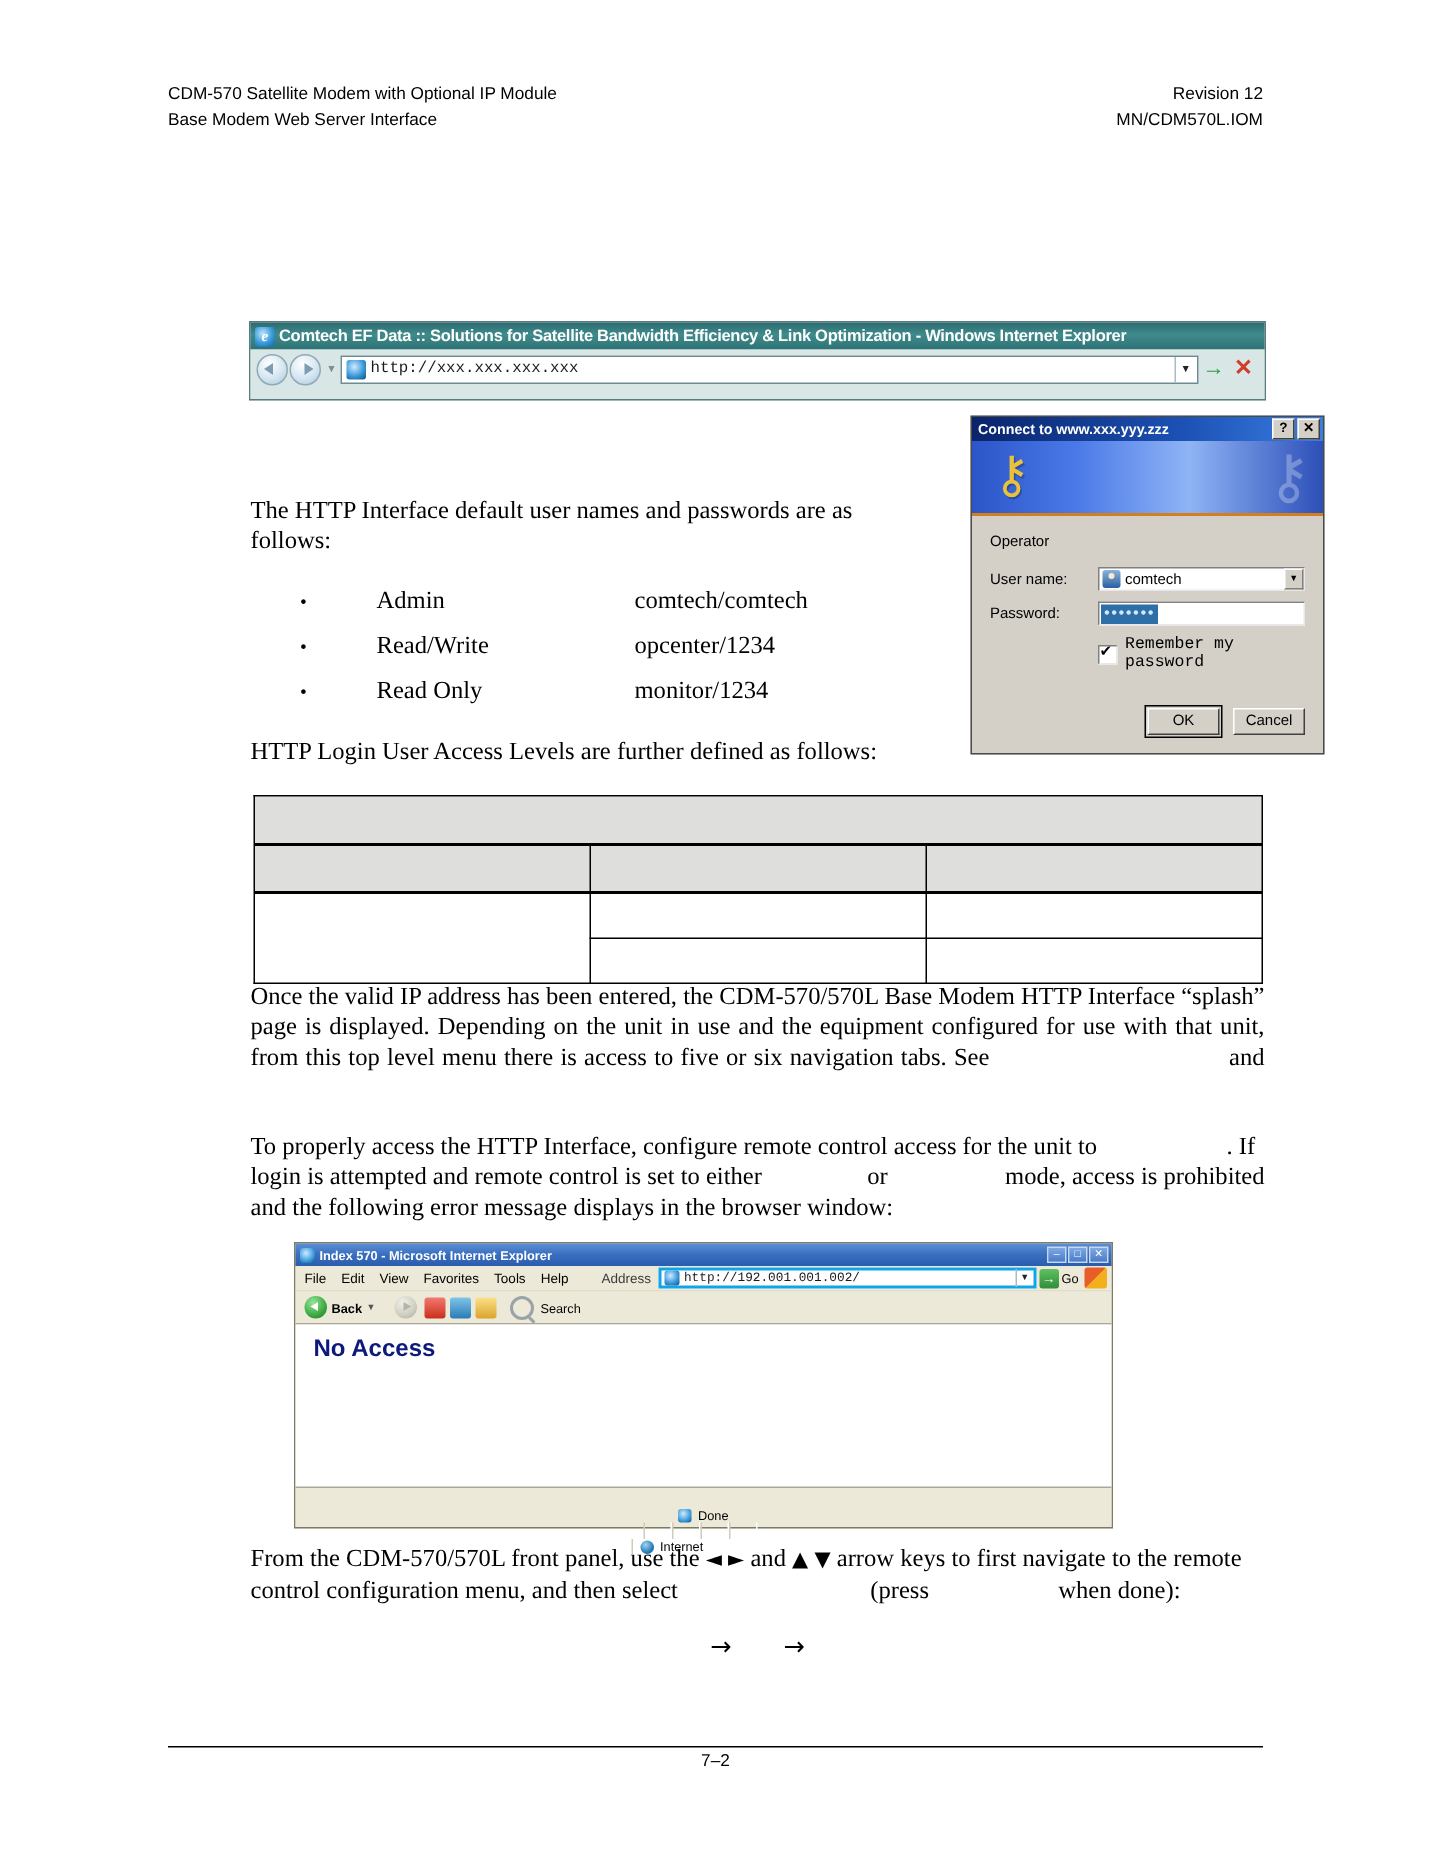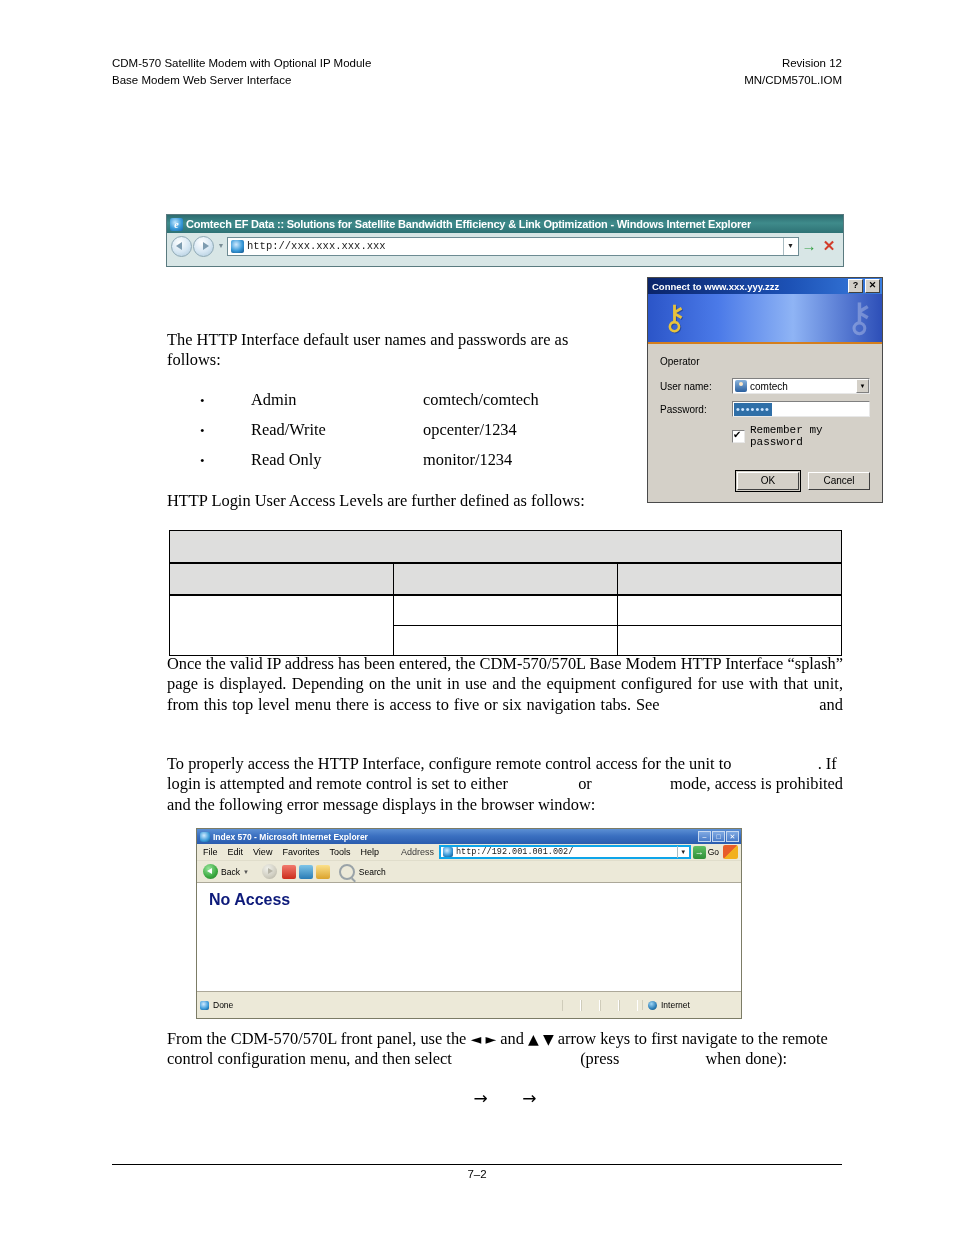--- a/index.html
+++ b/index.html
@@ -387,21 +387,21 @@
     font-size: 11px;
   }
   .login-buttons {
     display: flex;
     justify-content: flex-end;
     padding: 14px 12px 12px 12px;
     background: #d4d0c8;
     gap: 9px;
   }
   .dlg-btn {
-    width: 62px;
+    width: 48px;
     height: 18px;
     background: #d4d0c8;
     border: 1px solid #ffffff;
     border-right-color: #404040;
     border-bottom-color: #404040;
     font-family: "Liberation Sans", sans-serif;
     font-size: 10px;
     line-height: 16px;
     text-align: center;
     box-sizing: border-box;
@@ -555,20 +555,21 @@
     align-items: center;
     background: #ece9d8;
     padding-left: 6px;
     box-sizing: border-box;
     border-bottom: 1px solid #aca899;
   }
   .tb-back {
     display: flex;
     align-items: center;
     margin-right: 6px;
+    font-weight: bold;
   }
   .circle-grn {
     width: 15px; height: 15px;
     border-radius: 50%;
     background: radial-gradient(circle at 38% 30%, #96e59a 0%, #3aa83f 60%, #25742a 100%);
     position: relative;
     margin-right: 3px;
   }
   .circle-grn::after {
     content: "";
@@ -660,20 +661,21 @@
   }
   .ie6-status {
     height: 15px;
     background: #ece9d8;
     display: flex;
     align-items: center;
     font-family: "Liberation Sans", sans-serif;
     font-size: 8.5px;
     padding: 13px 3px;
     box-sizing: border-box;
+    flex-direction: column;
   }
   .status-done {
     display: flex;
     align-items: center;
     flex: 1 1 auto;
   }
   .status-icon {
     width: 9px; height: 9px;
     margin-right: 4px;
     border-radius: 2px;

